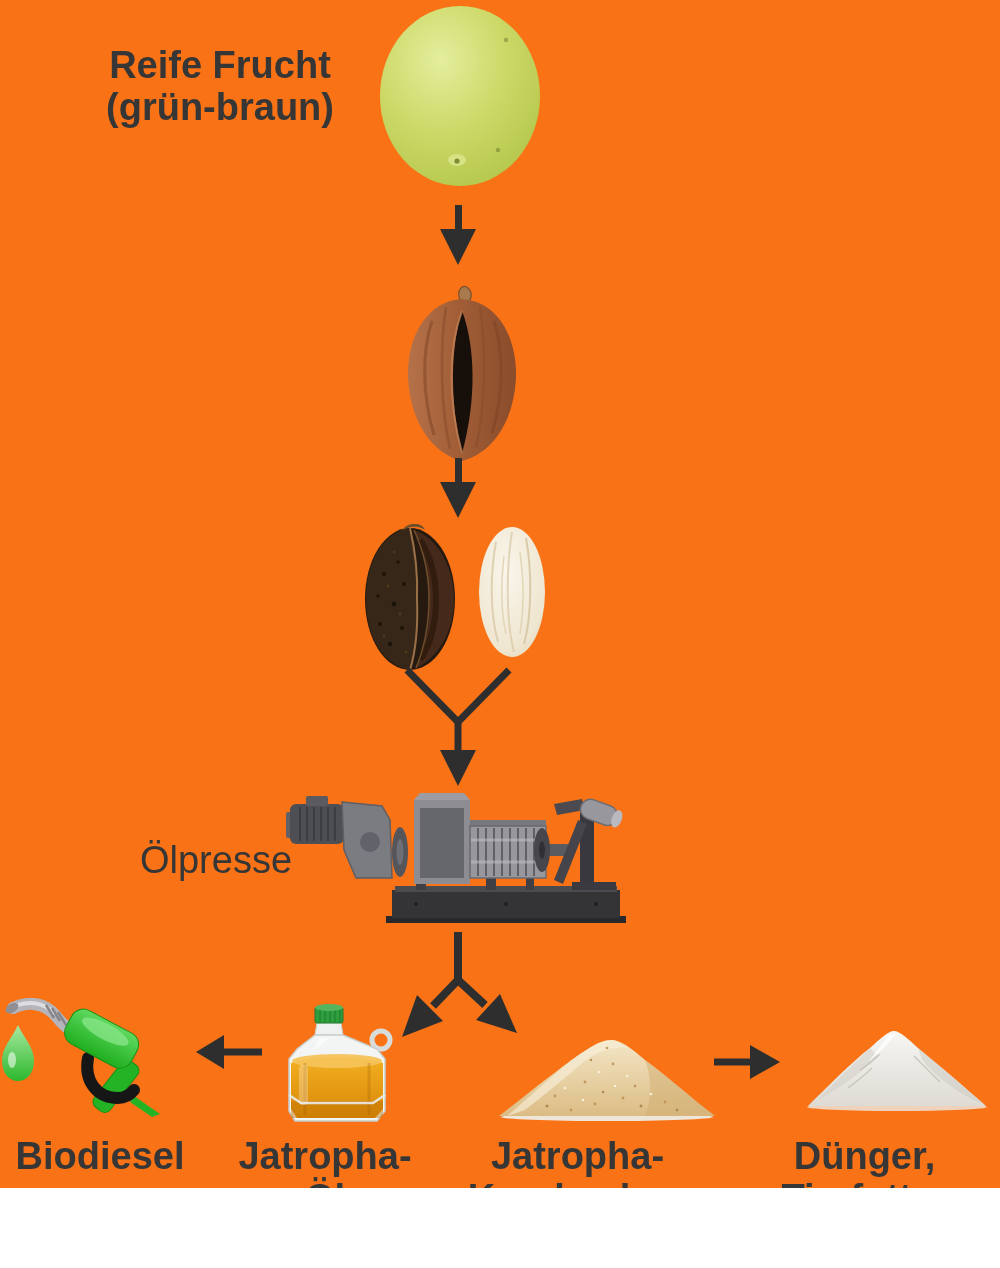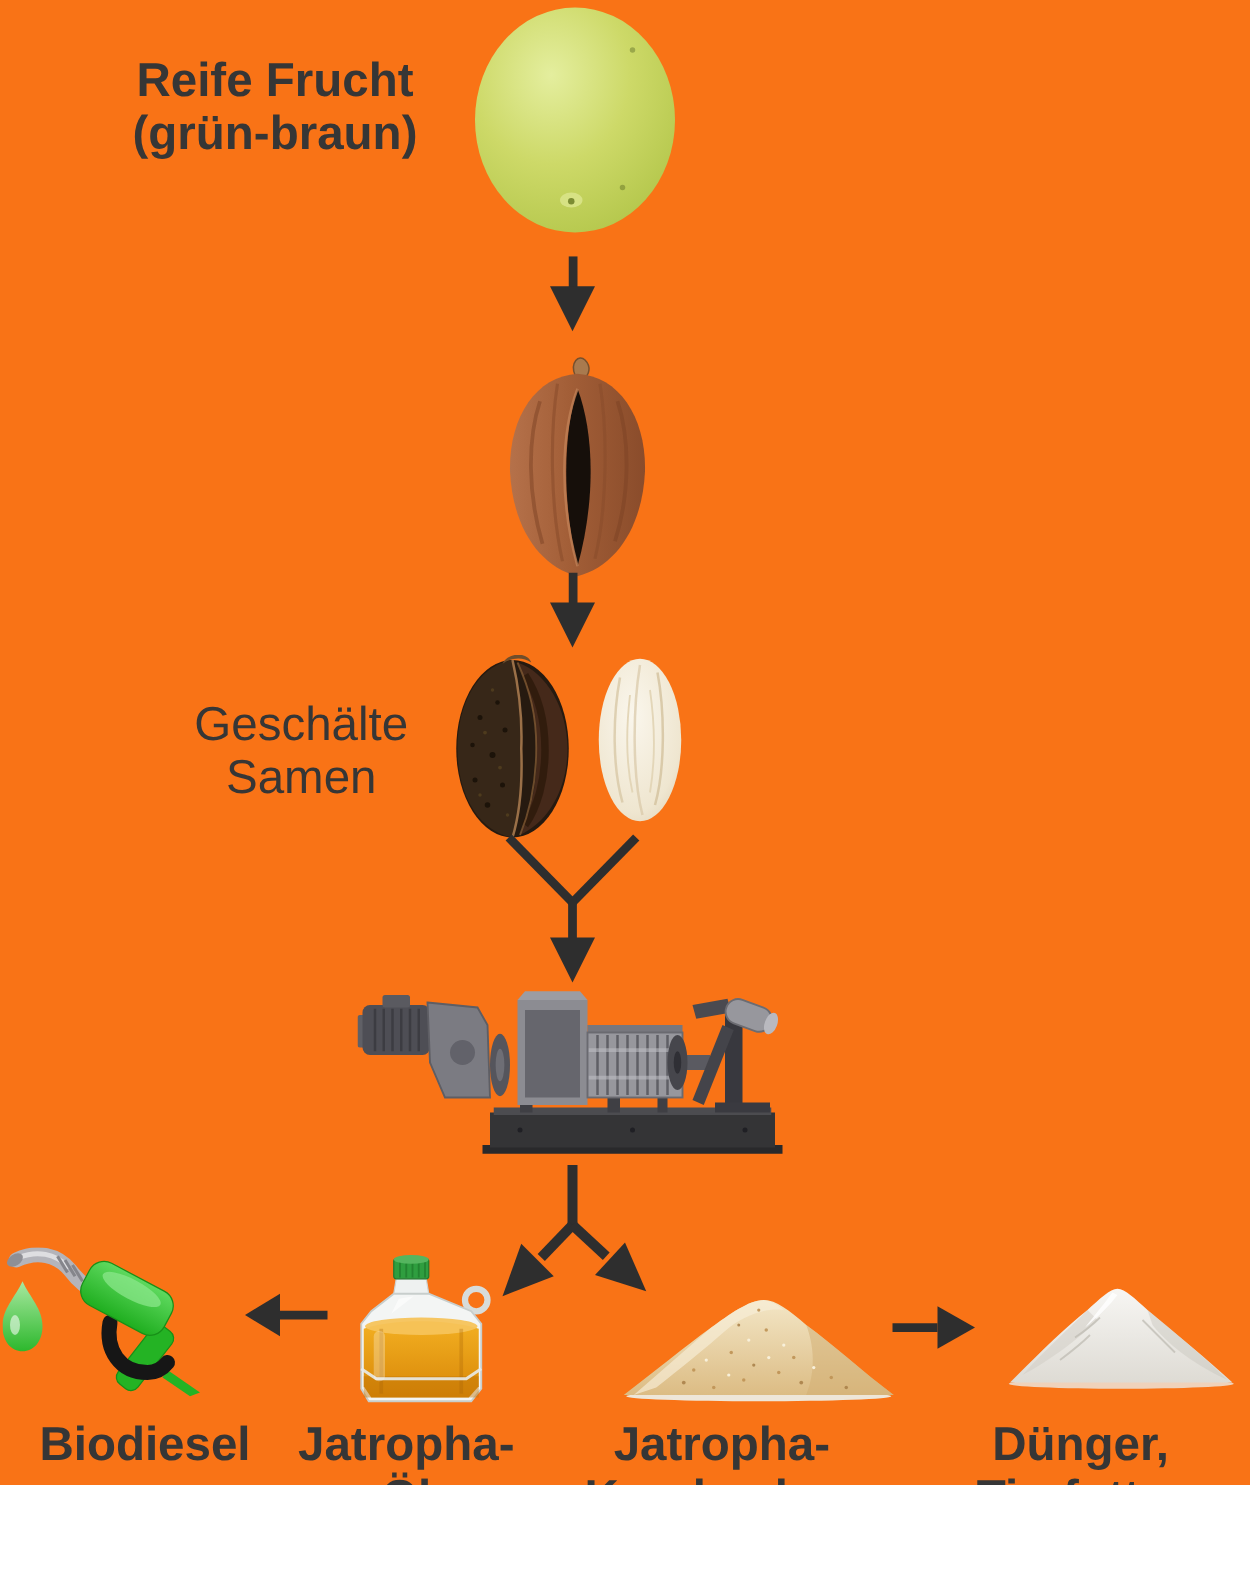--- a/index.html
+++ b/index.html
@@ -10,24 +10,23 @@
   .b{font-weight:bold;}
   .art{position:absolute;display:block;}
 </style>
 </head>
 <body>
 
 <div class="canvas">
 
   <div class="lbl b" style="left:55px;top:44px;width:330px">Reife Frucht
 (grün-braun)</div>
-  <div class="lbl" style="left:81px;top:559px;width:320px">Geschälte
-Samen</div>
-
-  <div class="lbl b" style="left:16px;top:1135px;width:200px">Biodiesel</div>
+  <div class="lbl" style="left:56px;top:839px;width:320px">Ölpresse</div>
+
+  <div class="lbl b" style="left:0px;top:1135px;width:200px">Biodiesel</div>
   <div class="lbl b" style="left:215px;top:1135px;width:220px">Jatropha-
 Öl</div>
   <div class="lbl b" style="left:455px;top:1135px;width:245px">Jatropha-
 Kernkuchen</div>
   <div class="lbl b" style="left:722px;top:1135px;width:285px">Dünger,
 Tierfutter
 Proteinquelle</div>
 
   <svg class="art" style="left:376px;top:4px" width="166" height="184" viewBox="0 0 166 184">
     <defs>

